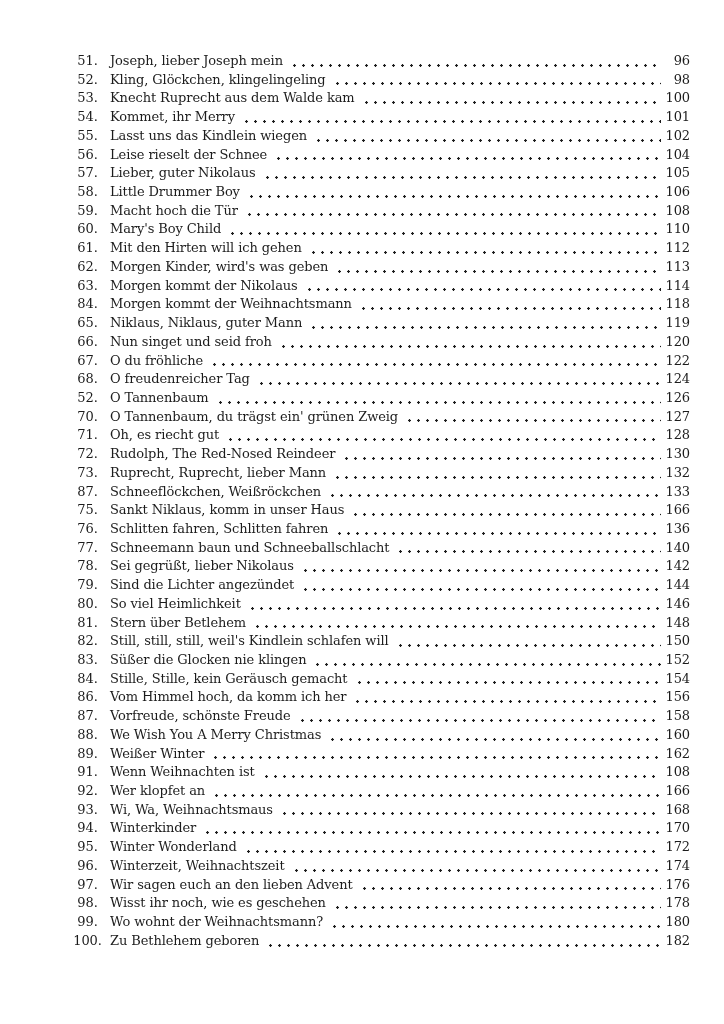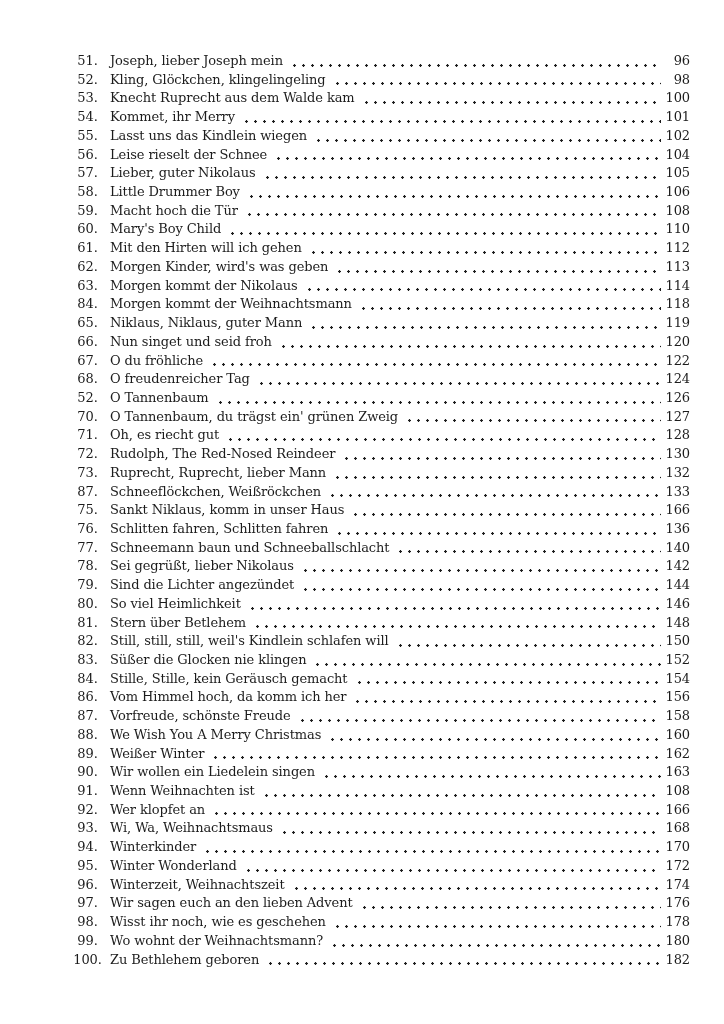--- a/index.html
+++ b/index.html
@@ -324,26 +324,20 @@
     <span class="page-num">160</span>
   </li>
 
   <li class="toc-row">
     <span class="num">89.</span>
     <span class="title">Weißer Winter</span>
     <span class="leader"></span>
     <span class="page-num">162</span>
   </li>
 
-  <li class="toc-row">
-    <span class="num">90.</span>
-    <span class="title">Wir wollen ein Liedelein singen</span>
-    <span class="leader"></span>
-    <span class="page-num">163</span>
-  </li>
 
   <li class="toc-row">
     <span class="num">91.</span>
     <span class="title">Wenn Weihnachten ist</span>
     <span class="leader"></span>
     <span class="page-num">108</span>
   </li>
 
   <li class="toc-row">
     <span class="num">92.</span>

